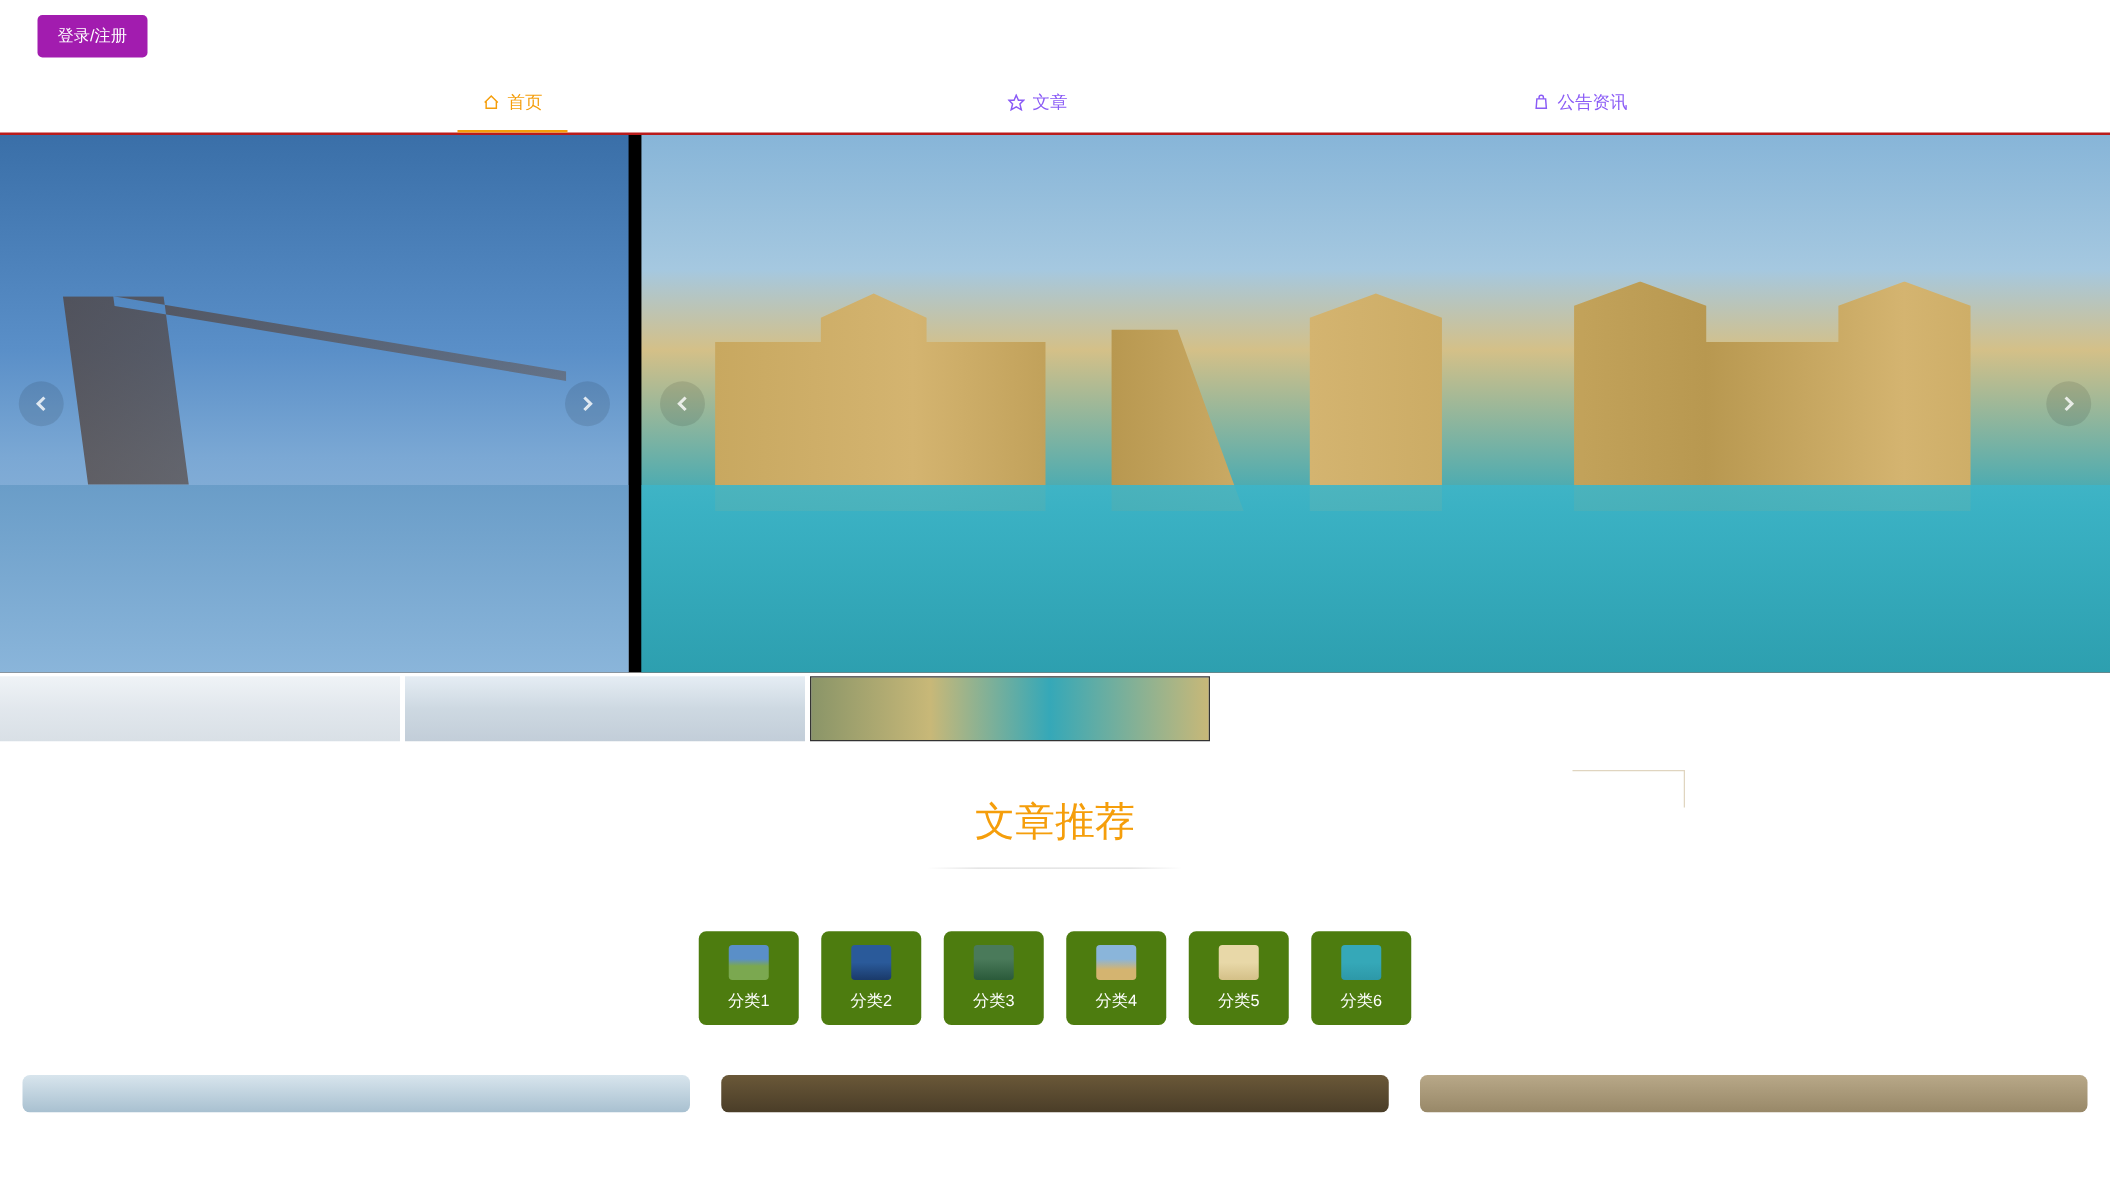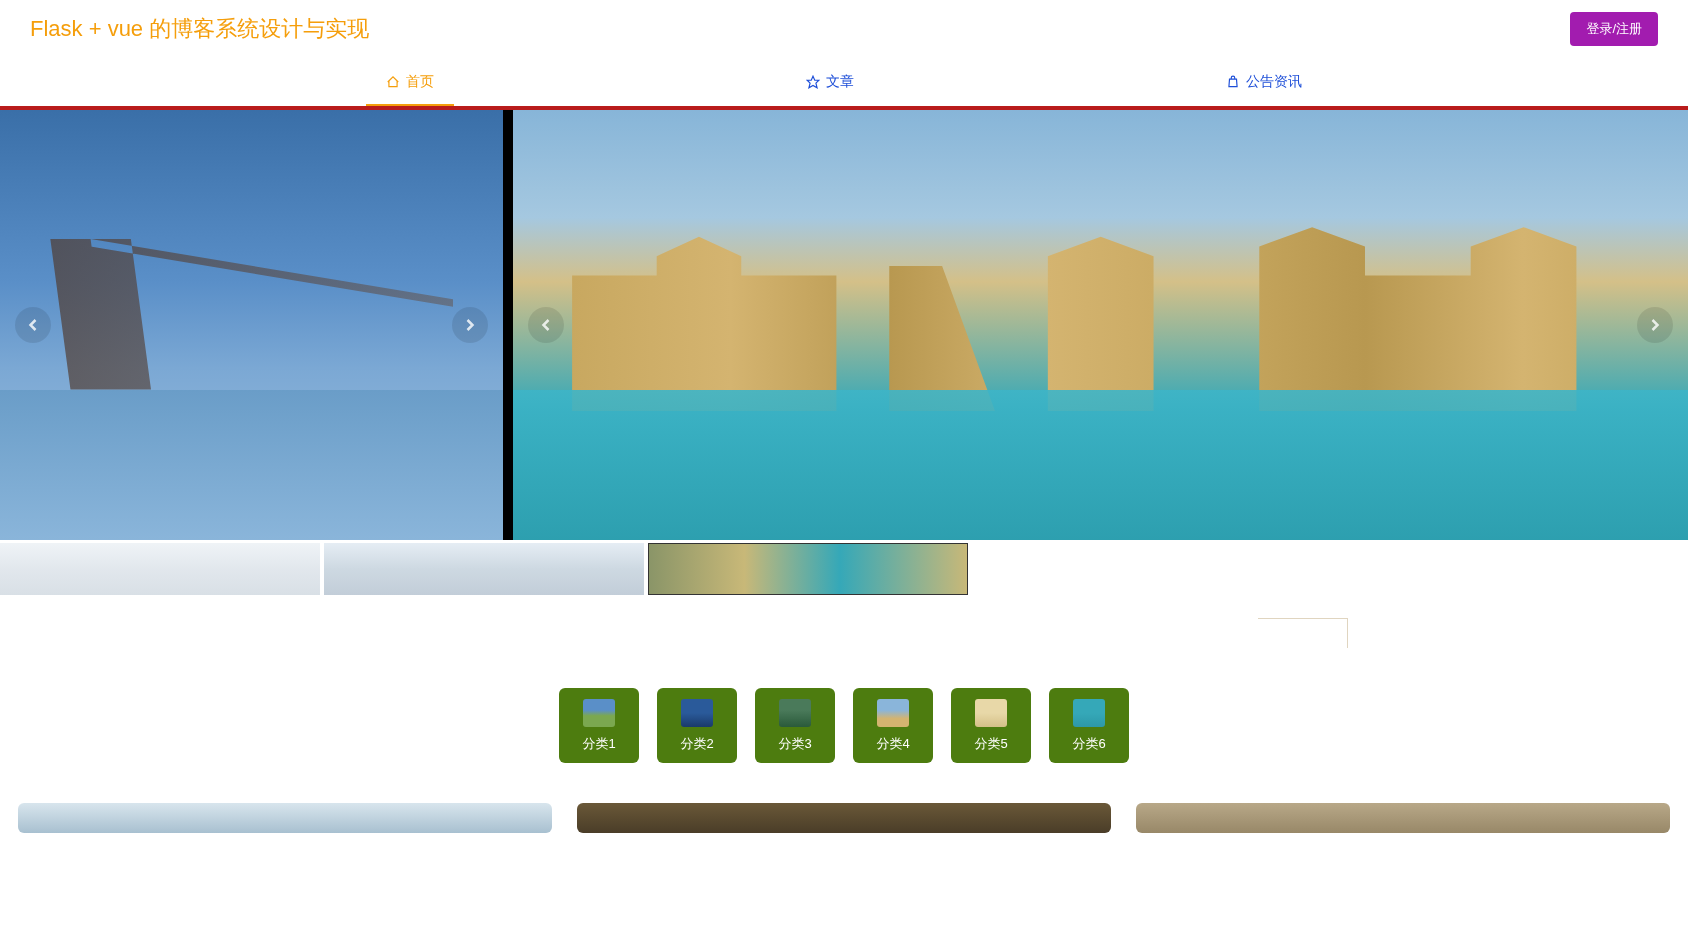--- a/index.html
+++ b/index.html
@@ -36,31 +36,31 @@
       border-radius: 4px;
       font-size: 13px;
       cursor: pointer;
     }
     
     .nav-tabs {
       display: flex;
       justify-content: space-around;
       padding: 0 200px;
       background: #fff;
-      border-bottom: 4px solid #b91c1c;
+      border-bottom: 2px solid #b91c1c;
     }
     
     .nav-tab {
       display: flex;
       align-items: center;
       gap: 6px;
       padding: 15px 20px;
       cursor: pointer;
       font-size: 14px;
-      color: #1d4ed8;
+      color: #8b5cf6;
       position: relative;
     }
     
     .nav-tab.active {
       color: #f59e0b;
     }
     
     .nav-tab.active::after {
       content: '';
       position: absolute;
@@ -314,21 +314,20 @@
     }
     
     .article-1 { background: linear-gradient(to bottom, #d8e5ed, #a8c0d0); }
     .article-2 { background: linear-gradient(to bottom, #6a5838, #4a3d28); }
     .article-3 { background: linear-gradient(to bottom, #b8a888, #988868); }
   </style>
 </head>
 <body>
 
 <header class="header">
-  <div class="site-title">Flask + vue 的博客系统设计与实现</div>
   <button class="login-btn">登录/注册</button>
 </header>
 
 <nav class="nav-tabs">
   <div class="nav-tab active">
     <span class="nav-icon">
       <svg viewBox="0 0 24 24" fill="none" stroke="currentColor" stroke-width="2">
           <path d="M3 12l9-9 9 9M5 10v10h14V10"></path>
         </svg>
     </span>
@@ -382,20 +381,21 @@
 </section>
 
 <div class="thumbnails">
   <div class="thumbnail thumb-1"></div>
   <div class="thumbnail thumb-2"></div>
   <div class="thumbnail thumb-3"></div>
 </div>
 
 <div class="section-wrapper">
   <div class="decoration-top-right"></div>
+  <h2 class="section-title">文章推荐</h2>
 </div>
 
 <div class="categories">
   <div class="category-card">
     <div class="category-image cat-img-1"></div>
     <span class="category-label">分类1</span>
   </div>
   <div class="category-card">
     <div class="category-image cat-img-2"></div>
     <span class="category-label">分类2</span>

